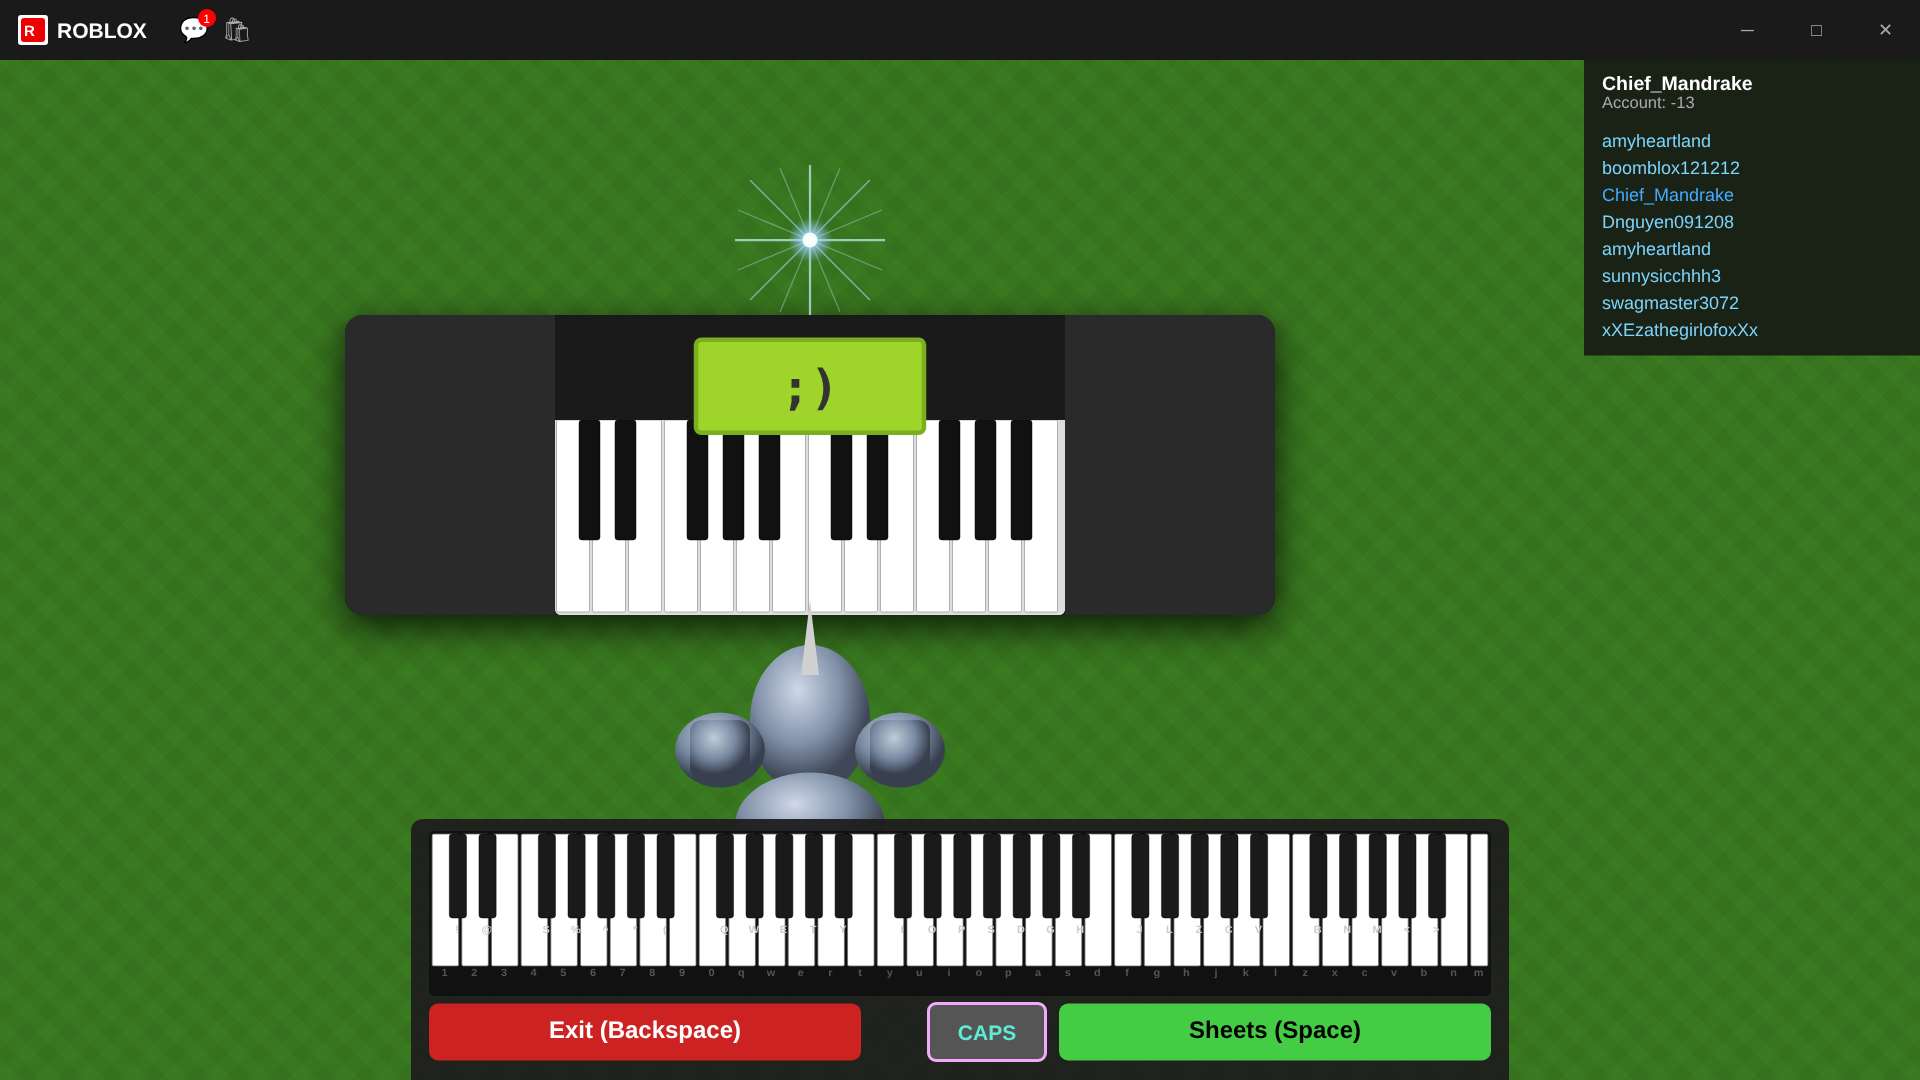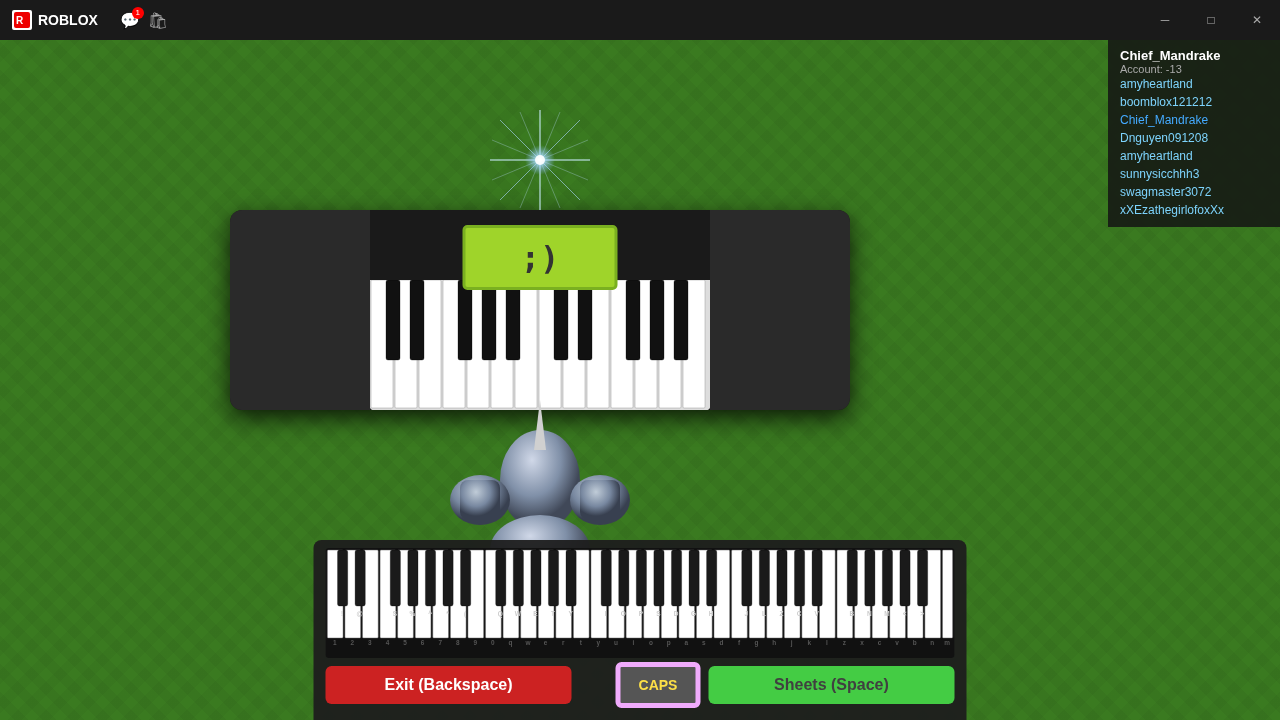--- a/index.html
+++ b/index.html
@@ -108,33 +108,34 @@
       display: flex;
       align-items: center;
       justify-content: center;
     }
 
     
     .right-panel {
       position: absolute;
       top: 40px;
       right: 0;
-      width: 172px;
+      width: 224px;
       background: rgba(20,20,20,0.85);
       padding: 8px 12px;
       z-index: 50;
     }
     .account-name {
       color: white;
       font-size: 13px;
       font-weight: bold;
     }
     .account-balance {
       color: #aaa;
       font-size: 11px;
+      margin-bottom: 10px;
     }
     .player-list-item {
       color: #7dd3fc;
       font-size: 12px;
       padding: 2px 0;
     }
 
     
     .game-scene {
       position: absolute;
@@ -144,21 +145,21 @@
       bottom: 0;
       overflow: hidden;
     }
 
     
     .bottom-panel {
       position: absolute;
       bottom: 0;
       left: 50%;
       transform: translateX(-50%);
-      width: 653px;
+      width: 732px;
       background: rgba(30,30,30,0.95);
       border-radius: 8px 8px 0 0;
       padding: 8px 12px 12px;
       z-index: 200;
     }
 
     
     .bottom-buttons {
       display: flex;
       gap: 8px;
@@ -171,35 +172,35 @@
       color: white;
       border: none;
       border-radius: 6px;
       padding: 10px;
       font-size: 16px;
       font-weight: bold;
       cursor: pointer;
     }
     .btn-caps {
       background: #555;
-      color: #fde047;
-      border: 5px solid #f0abfc;
+      color: #5eead4;
+      border: 2px solid #f0abfc;
       border-radius: 6px;
       padding: 10px 18px;
       font-size: 14px;
       font-weight: bold;
       cursor: pointer;
       min-width: 80px;
       text-align: center;
       margin-left: 36px;
     }
     .btn-sheets {
       flex: 1;
       background: #44cc44;
-      color: #404040;
+      color: #000000;
       border: none;
       border-radius: 6px;
       padding: 10px;
       font-size: 16px;
       font-weight: bold;
       cursor: pointer;
     }
 
     
     .piano-svg-wrapper {

